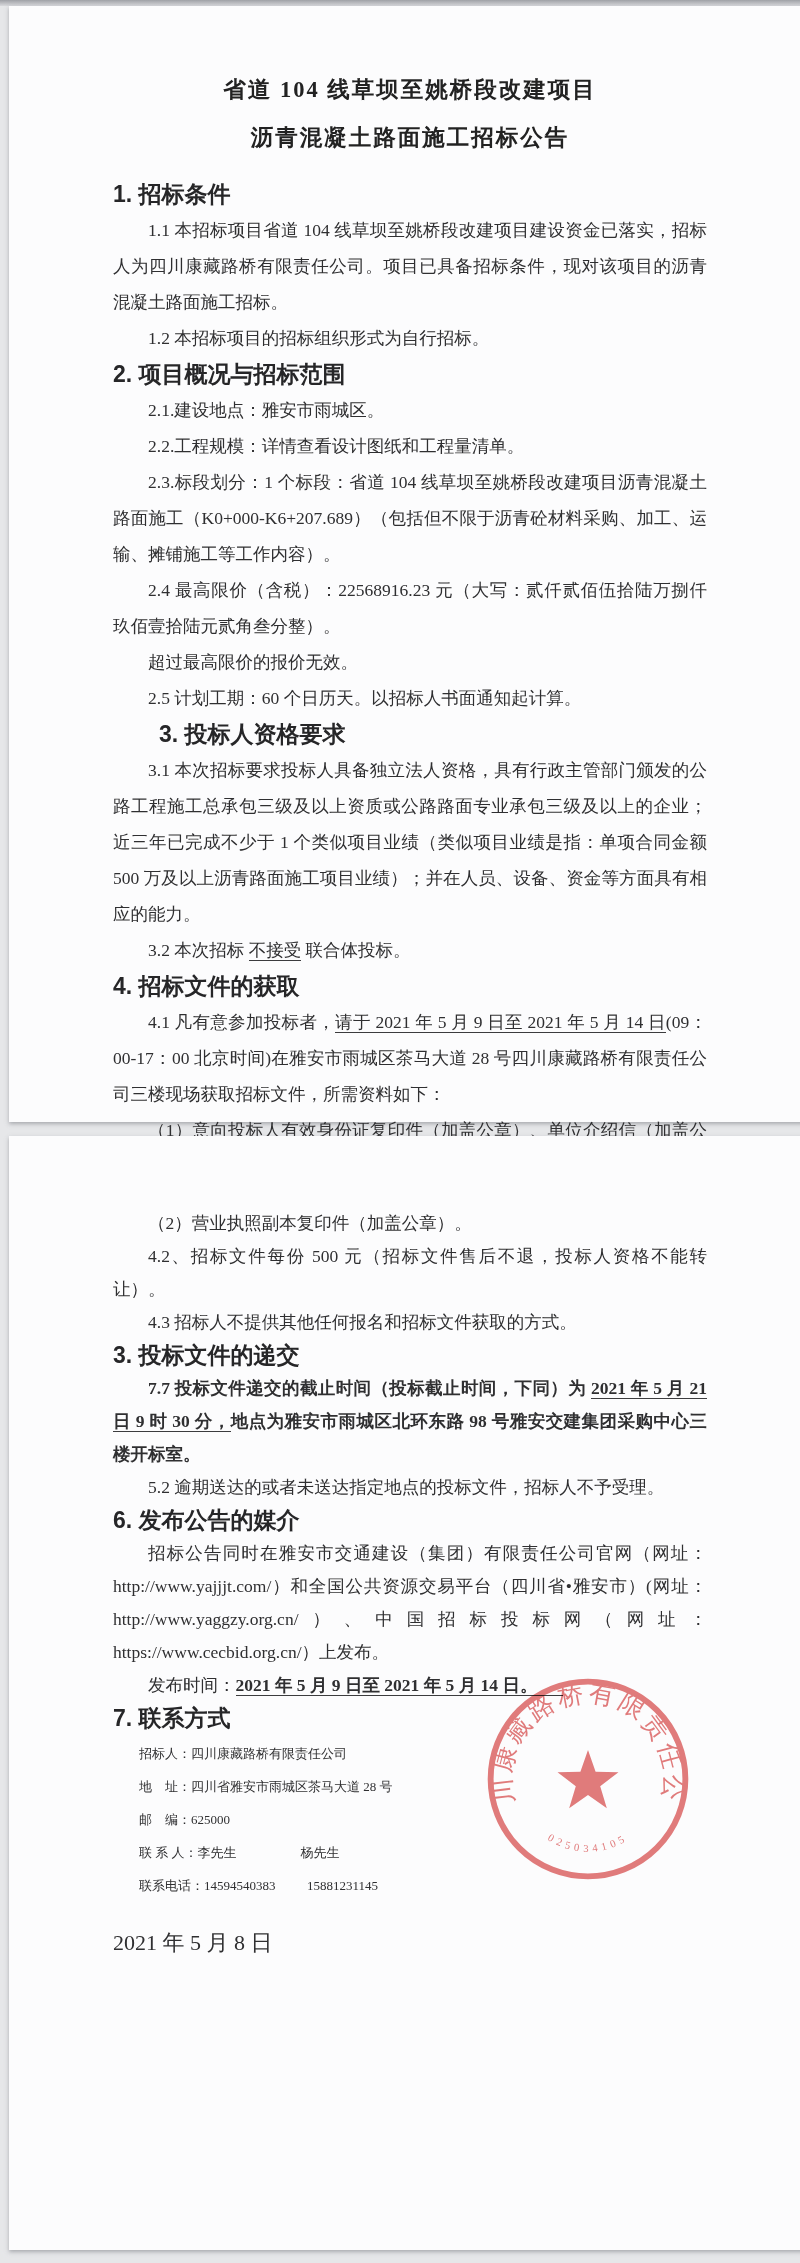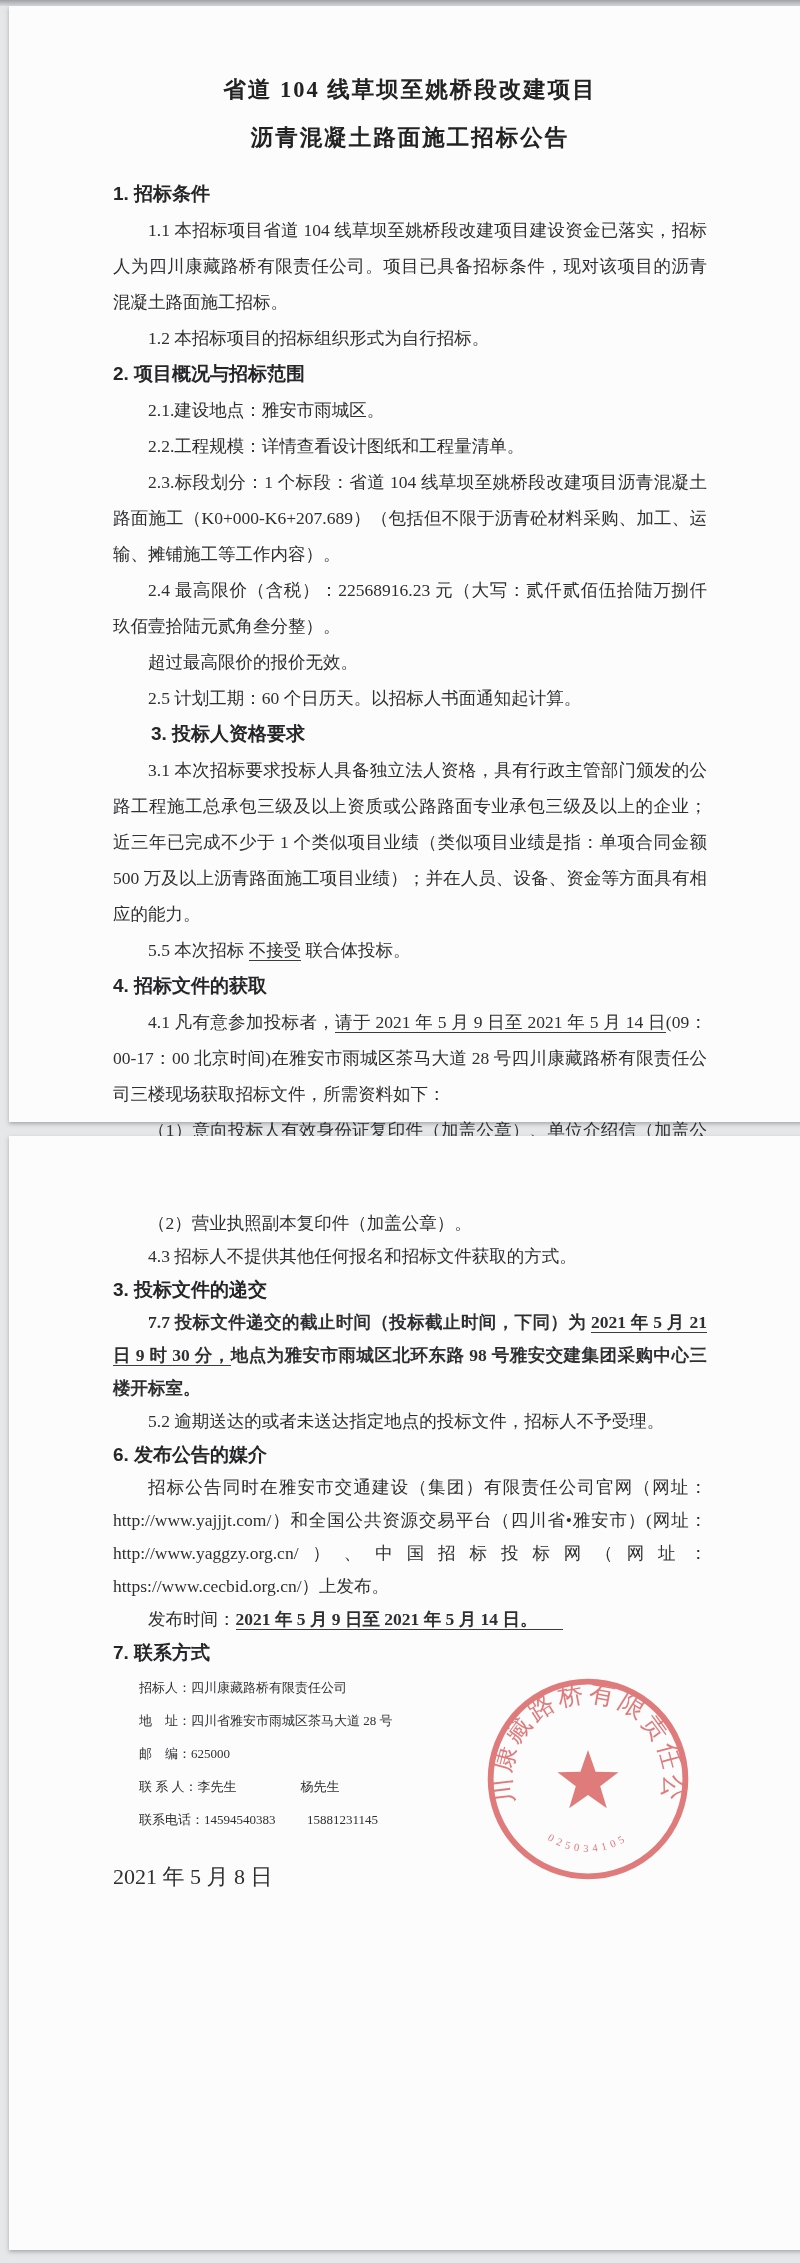--- a/index.html
+++ b/index.html
@@ -7,21 +7,21 @@
   .scan-edge{position:absolute;left:0;top:0;width:800px;height:6px;
     background:linear-gradient(#9fa1a6,#d9dadd);}
   .page{position:absolute;left:9px;width:800px;background:#fcfcfd;
     box-shadow:0 2px 4px rgba(110,112,120,.5);}
   #page1{top:6px;height:1116px;}
   #page2{top:1136px;height:1114px;}
   .inner{padding:60px 102px 0 104px;}
   #page2 .inner{padding-top:71px;}
   .title{font-size:22.5px;font-weight:bold;text-align:center;line-height:48px;letter-spacing:2px;color:#222;}
   .title-wrap{margin-bottom:14px;}
-  .h{font-weight:bold;font-size:19px;line-height:36px;color:#262628;
+  .h{font-weight:bold;font-size:23px;line-height:36px;color:#262628;
      font-family:"Liberation Sans","DejaVu Sans",sans-serif;}
   #page2 .h{line-height:33px;}
   .p{font-size:17.5px;line-height:36px;text-align:justify;text-justify:inter-ideograph;margin:0;}
   #page2 .p{line-height:33px;}
   .ind{text-indent:2em;}
   .ul{border-bottom:1.3px solid #3c3c3e;}
   .bold{font-weight:bold;}
   .publish .ul{padding-right:26px;font-weight:bold;}
   .contact{margin-top:2px;}
   .c-row{font-size:13px;line-height:33px;margin-left:2em;}
@@ -50,31 +50,32 @@
     <div class="h">2. 项目概况与招标范围</div>
     <p class="p ind">2.1.建设地点：雅安市雨城区。</p>
     <p class="p ind">2.2.工程规模：详情查看设计图纸和工程量清单。</p>
     <p class="p ind">2.3.标段划分：1 个标段：省道 104 线草坝至姚桥段改建项目沥青混凝土路面施工（K0+000-K6+207.689）（包括但不限于沥青砼材料采购、加工、运输、摊铺施工等工作内容）。</p>
     <p class="p ind">2.4 最高限价（含税）：22568916.23 元（大写：贰仟贰佰伍拾陆万捌仟玖佰壹拾陆元贰角叁分整）。</p>
     <p class="p ind">超过最高限价的报价无效。</p>
     <p class="p ind">2.5 计划工期：60 个日历天。以招标人书面通知起计算。</p>
 
     <div class="h ind">3.  投标人资格要求</div>
     <p class="p ind">3.1 本次招标要求投标人具备独立法人资格，具有行政主管部门颁发的公路工程施工总承包三级及以上资质或公路路面专业承包三级及以上的企业；近三年已完成不少于 1 个类似项目业绩（类似项目业绩是指：单项合同金额 500 万及以上沥青路面施工项目业绩）；并在人员、设备、资金等方面具有相应的能力。</p>
-    <p class="p ind"><span>5.5 本次招标 </span><span class="ul">不接受</span><span> 联合体投标。</span></p>
+    <p class="p ind"><span>3.2 本次招标 </span><span class="ul">不接受</span><span> 联合体投标。</span></p>
 
     <div class="h">4. 招标文件的获取</div>
     <p class="p ind"><span>4.1 凡有意参加投标者，</span><span class="ul">请于 2021 年 5 月 9 日至 2021 年 5 月 14 日</span><span>(09：00-17：00 北京时间)在雅安市雨城区茶马大道 28 号四川康藏路桥有限责任公司三楼现场获取招标文件，所需资料如下：</span></p>
     <p class="p ind">（1）意向投标人有效身份证复印件（加盖公章）、单位介绍信（加盖公章）；</p>
   </div>
 </div>
 
 <div class="page" id="page2">
   <div class="inner">
     <p class="p ind">（2）营业执照副本复印件（加盖公章）。</p>
+    <p class="p ind">4.2、招标文件每份 500 元（招标文件售后不退，投标人资格不能转让）。</p>
     <p class="p ind">4.3 招标人不提供其他任何报名和招标文件获取的方式。</p>
 
     <div class="h">3. 投标文件的递交</div>
     <p class="p ind bold"><span>7.7 投标文件递交的截止时间（投标截止时间，下同）为 </span><span class="ul">2021 年 5 月 21 日 9 时 30 分，</span><span>地点为雅安市雨城区北环东路 98 号雅安交建集团采购中心三楼开标室。</span></p>
     <p class="p ind">5.2 逾期送达的或者未送达指定地点的投标文件，招标人不予受理。</p>
 
     <div class="h">6. 发布公告的媒介</div>
     <p class="p ind">招标公告同时在雅安市交通建设（集团）有限责任公司官网（网址：http://www.yajjjt.com/）和全国公共资源交易平台（四川省•雅安市）(网址：http://www.yaggzy.org.cn/）、中国招标投标网（网址：https://www.cecbid.org.cn/）上发布。</p>
     <p class="p ind publish"><span>发布时间：</span><span class="ul">2021 年 5 月 9 日至 2021 年 5 月 14 日。</span></p>
 

